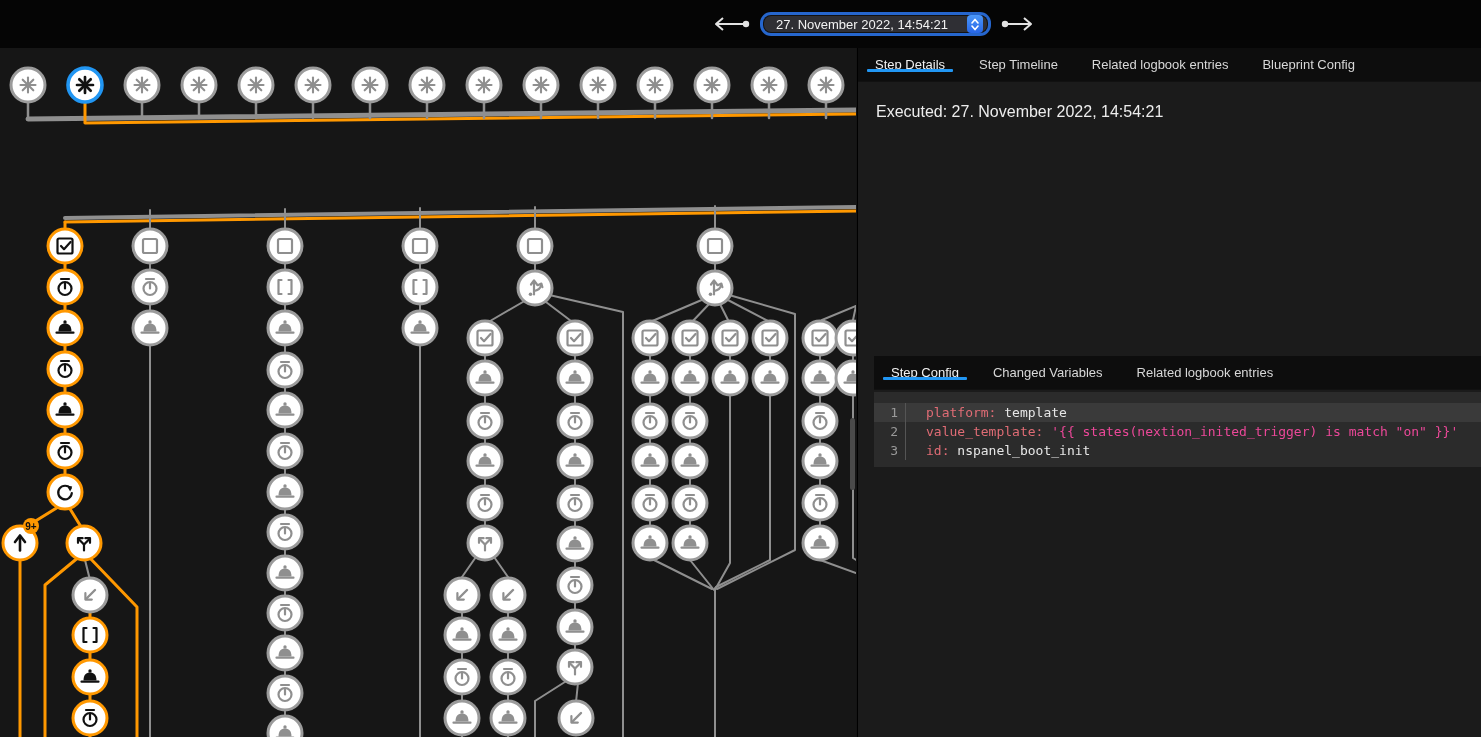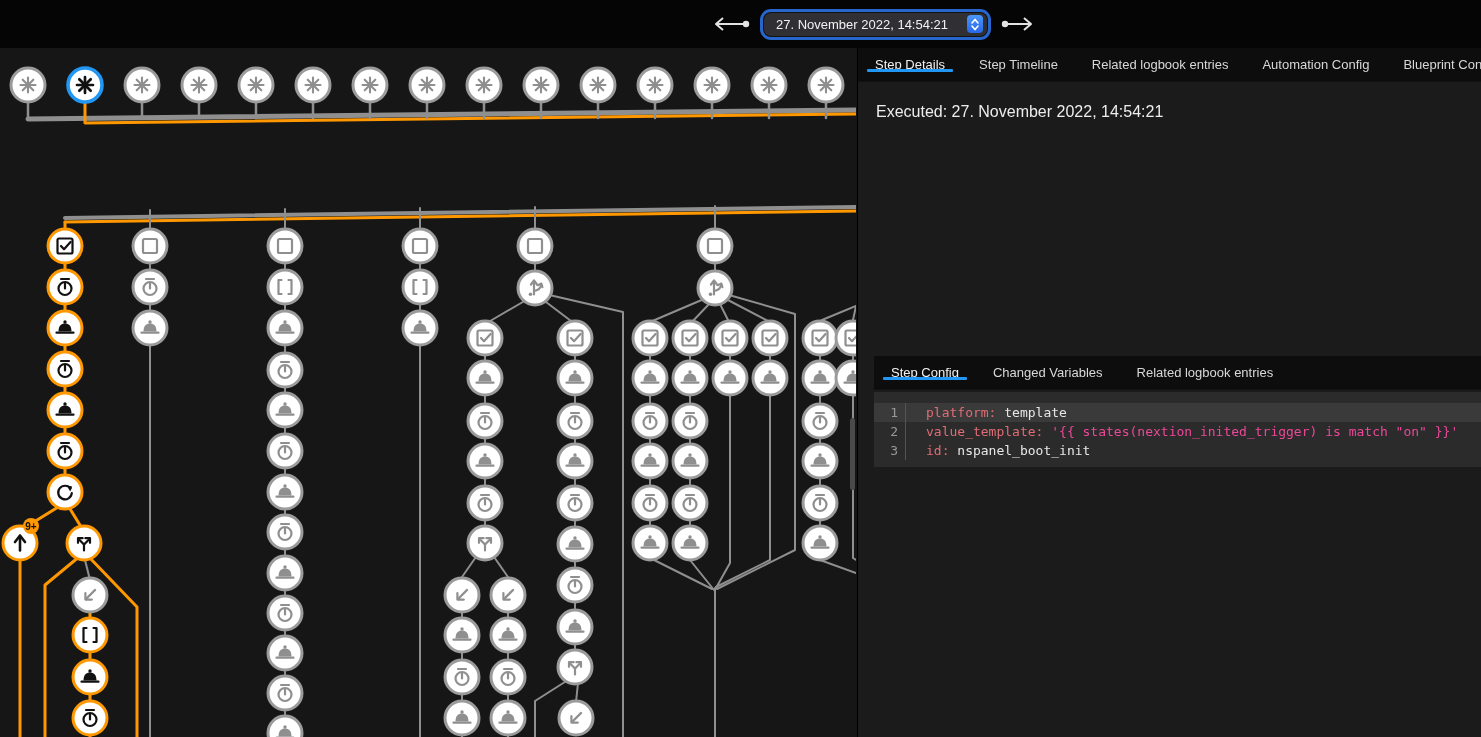--- a/index.html
+++ b/index.html
@@ -2,21 +2,21 @@
 <html><head>
 <meta charset="utf-8">
 <style>
   html,body{margin:0;padding:0}
   body{width:1481px;height:737px;position:relative;background:#141414;overflow:hidden;
        font-family:"Liberation Sans",sans-serif;-webkit-font-smoothing:antialiased}
   
   .topbar{position:absolute;left:0;top:0;width:1481px;height:48px;background:#050505}
   .topbar-controls{position:absolute;left:712px;top:0;height:48px;display:flex;align-items:center;gap:14px}
   .nav-arrow{display:flex;align-items:center;cursor:pointer}
-  .run-select{height:23px;background:#2f2f34;border-radius:7px;display:flex;align-items:center;
+  .run-select{height:16px;background:#2f2f34;border-radius:7px;display:flex;align-items:center;
               padding:0 4px 0 12px;gap:19px;cursor:pointer;
               box-shadow:0 0 0 1px #121212,0 0 0 4px #2666cd}
   .run-select .run-label{color:#f2f2f2;font-size:13px;white-space:nowrap}
   .stepper{width:16px;height:18px;border-radius:4px;background:linear-gradient(#4b97f8,#2767e9);
            display:flex;flex-direction:column;align-items:center;justify-content:center;gap:1px;flex:none}
   
   .graph{position:absolute;left:0;top:48px;width:856px;height:689px;background:#161616;overflow:hidden}
   .graph svg{display:block}
   .graph-scrollbar{position:absolute;right:1px;top:370px;width:5px;height:72px;background:#4a4a4a;border-radius:3px}
   
@@ -785,21 +785,20 @@
       </g>
     </svg>
   <div class="graph-scrollbar"></div>
 </div>
 
 <div class="panel">
   <div class="tabbar" id="top-tabs">
       <span class="tab active">Step Details</span>
       <span class="tab">Step Timeline</span>
       <span class="tab">Related logbook entries</span>
-      <span class="tab">Automation Config</span>
       <span class="tab">Blueprint Config</span>
     </div>
   <div class="executed">Executed: 27. November 2022, 14:54:21</div>
 
   <div class="section2">
     <div class="tabbar" id="bottom-tabs">
         <span class="tab active">Step Config</span>
         <span class="tab">Changed Variables</span>
         <span class="tab">Related logbook entries</span>
       </div>

